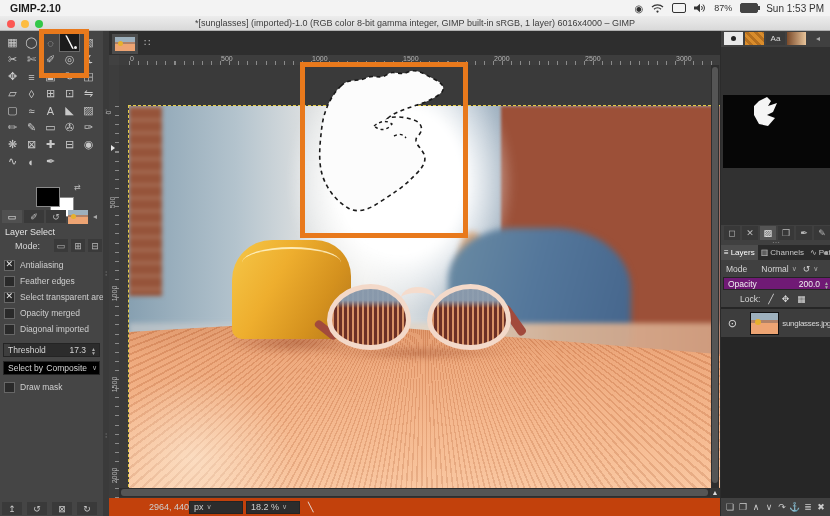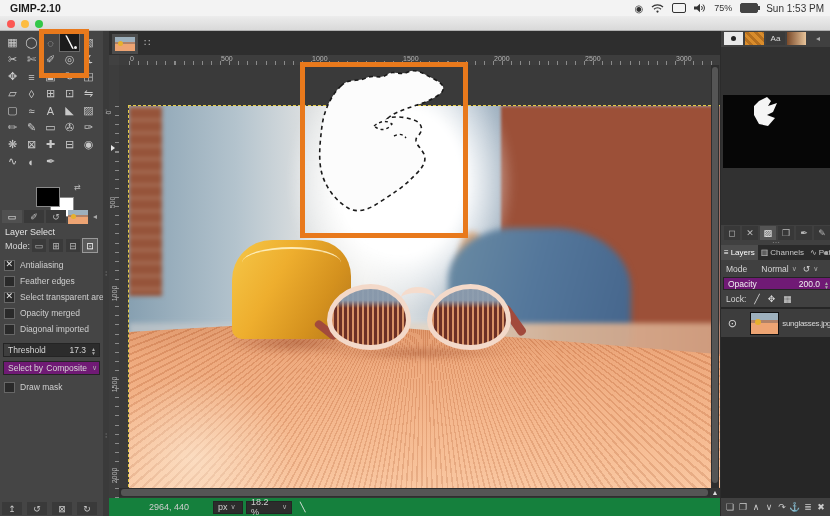--- a/index.html
+++ b/index.html
@@ -29,21 +29,21 @@
   .toolgrid{position:absolute;left:3px;top:3px;width:97px;display:grid;grid-template-columns:repeat(5,19px);grid-auto-rows:17px;}
   .tool{display:flex;align-items:center;justify-content:center;color:#c9c9c9;font-size:11px;cursor:pointer;}
   .tool.active{background:#1b1b1b;color:#fff;font-weight:bold;box-shadow:0 0 0 1px #6a6a6a;position:relative;}
   .tool.active::after{content:"";position:absolute;right:2px;bottom:2px;width:3px;height:3px;border-radius:50%;background:#eee;}
   .swatch{position:absolute;border:1px solid #8a8a8a;}
   .opt-tabs{position:absolute;left:2px;top:179px;display:flex;gap:2px;}
   .opt-tab{width:20px;height:13px;background:#393939;color:#bbb;font-size:9px;display:flex;align-items:center;justify-content:center;}
   .opt-tab.activetab{background:#505050;color:#eee;}
   .dock-arrow{color:#aaa;font-size:8px;}
   .fs-title{position:absolute;left:5px;top:196px;font-size:9px;color:#e2e2e2;}
-  .mode-row{position:absolute;left:5px;top:208px;display:flex;align-items:center;gap:2px;font-size:9px;}
+  .mode-row{position:absolute;left:15px;top:208px;display:flex;align-items:center;gap:14px;font-size:9px;}
   .mode-btn{width:14px;height:13px;background:#3a3a3a;color:#bbb;display:flex;align-items:center;justify-content:center;font-size:9px;cursor:pointer;}
   .mode-btn.active{background:#5a5a5a;color:#fff;box-shadow:0 0 0 1px #999;}
   .opts{position:absolute;left:4px;top:226px;width:95px;}
   .opt-row{display:flex;align-items:center;gap:5px;height:16px;}
   .cb{width:9px;height:9px;background:#2a2a2a;border:1px solid #666;flex:0 0 auto;position:relative;}
   .cb.checked::after{content:"✕";position:absolute;left:0.5px;top:-2px;font-size:9px;color:#e8e8e8;}
   .opt-label{font-size:8.5px;color:#cfcfcf;white-space:nowrap;}
   .slider-row{position:absolute;left:3px;width:97px;height:14px;background:#2c2c2c;border:1px solid #242424;
               display:flex;align-items:center;box-sizing:border-box;font-size:8.5px;}
   .slider-fill{position:absolute;left:0;top:0;bottom:0;background:#3e3e3e;}
@@ -129,21 +129,21 @@
   
   .sel-svg{position:absolute;z-index:15;}
   .annotation{position:absolute;border:5px solid #E8791C;z-index:30;pointer-events:none;}
 
   
   .vscroll{position:absolute;left:602px;top:34px;width:8px;height:423px;background:#2e2e2e;}
   .vscroll .thumb{position:absolute;left:1px;top:2px;width:6px;height:416px;background:#555;border-radius:3px;}
   .hscroll{position:absolute;left:10px;top:457px;width:591px;height:9px;background:#2e2e2e;}
   .hscroll .thumb{position:absolute;left:2px;top:1px;right:2px;height:7px;background:#555;border-radius:3px;}
   .scroll-corner{position:absolute;left:601px;top:457px;width:10px;height:9px;display:flex;align-items:center;justify-content:center;color:#ddd;font-size:7px;}
-  .statusbar{position:absolute;left:0;top:467px;width:611px;height:18px;background:#15803d;display:flex;align-items:center;font-size:9px;color:#cfcfcf;}
+  .statusbar{position:absolute;left:0;top:467px;width:611px;height:18px;background:#c2410c;display:flex;align-items:center;font-size:9px;color:#cfcfcf;}
   .sb-box{height:13px;background:#2c2c2c;border:1px solid #242424;display:flex;align-items:center;gap:3px;padding:0 4px;box-sizing:border-box;cursor:pointer;}
 
   
   .rdock{left:720px;top:31px;width:110px;height:485px;background:#404040;border-left:1px solid #2b2b2b;box-sizing:border-box;}
   .rtabs{position:absolute;left:3px;top:1px;display:flex;gap:2px;align-items:center;}
   .rtab{width:19px;height:13px;display:flex;align-items:center;justify-content:center;font-size:8px;cursor:pointer;background:#3a3a3a;color:#ddd;}
   .rtab.brush{background:#e8e8e8;}
   .rtab.brush::after{content:"";width:5px;height:5px;border-radius:50%;background:#222;}
   .rtab.pattern{background:repeating-linear-gradient(45deg,#d98c2b 0 3px,#b56f1e 3px 6px);}
   .rtab.gradient{background:linear-gradient(90deg,#7a4a2a,#e8c49a);}
@@ -178,30 +178,31 @@
       <span style="font-size:10px;">◉</span>
       <svg width="13" height="10" viewBox="0 0 13 10">
         <path d="M1,4 a8,8 0 0 1 11,0 M3,6.2 a5,5 0 0 1 7,0" stroke="#333" stroke-width="1.2" fill="none"></path>
         <circle cx="6.5" cy="8.6" r="1.1" fill="#333"></circle>
       </svg>
       <span class="disp"></span>
       <svg width="12" height="10" viewBox="0 0 12 10">
         <polygon points="0,3.5 3,3.5 6,0.8 6,9.2 3,6.5 0,6.5" fill="#333"></polygon>
         <path d="M7.5,3 a3,3 0 0 1 0,4 M9,1.5 a5,5 0 0 1 0,7" stroke="#333" stroke-width="1" fill="none"></path>
       </svg>
-      <span style="font-size:9px;">75%</span>
+      <span style="font-size:9px;">87%</span>
       <span class="batt"></span>
       <span style="font-size:10px;">Sun 1:53 PM</span>
     </span>
   </div>
 
   <div class="abs titlebar">
     <span class="tl" style="left:7px;background:#fc5753;"></span>
     <span class="tl" style="left:21px;background:#fdbc40;"></span>
     <span class="tl" style="left:35px;background:#33c748;"></span>
+    <span class="title-text">*[sunglasses] (imported)-1.0 (RGB color 8-bit gamma integer, GIMP built-in sRGB, 1 layer) 6016x4000 – GIMP</span>
   </div>
 
   <div class="abs toolbox">
     <div class="toolgrid">
 
     <span class="tool">▦</span>
         <span class="tool">◯</span>
         <span class="tool">◌</span>
         <span class="tool active">╲</span>
         <span class="tool">▧</span>
@@ -305,21 +306,21 @@
     <div class="slider-row" style="top:312px;">
       <span class="slider-fill" style="width:6%;"></span>
       <span class="lab">Threshold</span>
       <span class="val">17.3</span>
       <span class="spin">
           <span>▲</span>
           <span>▼</span>
         </span>
     </div>
 
-    <div class="slider-row" style="top:330px;background:#701a75;">
+    <div class="slider-row" style="top:330px;background:#000000;">
       <span class="lab">Select by</span>
       <span class="val" style="right:12px;">Composite</span>
       <span style="position:absolute;right:2px;color:#aaa;font-size:7px;">∨</span>
     </div>
 
     <div class="opt-row" style="position:absolute;left:4px;top:348px;">
       <span class="cb"></span>
       <span class="opt-label">Draw mask</span>
     </div>
 
@@ -398,25 +399,25 @@
     <div class="vscroll">
         <span class="thumb"></span>
       </div>
     <div class="hscroll">
         <span class="thumb"></span>
       </div>
     <div class="scroll-corner">▲</div>
 
     <div class="statusbar">
       <span style="margin-left:40px;">2964, 440</span>
-      <span class="sb-box" style="margin-left:24px;width:30px;">
+      <span class="sb-box" style="width:54px;">
         <span>px</span>
         <span style="font-size:7px;color:#aaa;">∨</span>
       </span>
-      <span class="sb-box" style="margin-left:3px;width:46px;">
+      <span class="sb-box" style="margin-left:3px;width:54px;">
         <span>18.2 %</span>
         <span style="font-size:7px;color:#aaa;">∨</span>
       </span>
       <span style="margin-left:8px;color:#e8e8e8;">╲</span>
     </div>
   </div>
 
   <div class="abs rdock">
     <div class="rtabs">
       <span class="rtab brush"></span>
@@ -472,21 +473,21 @@
     <div class="opacity-slider">
       <span style="margin-left:4px;">Opacity</span>
       <span style="position:absolute;right:12px;">200.0</span>
       <span class="spin" style="right:1px;top:1px;">
           <span>▲</span>
           <span>▼</span>
         </span>
     </div>
 
     <div class="rrow" style="top:261px;">
-      <span style="margin-left:5px;">Lock:</span>
+      <span style="margin-left:19px;">Lock:</span>
       <span style="display:flex;gap:8px;margin-left:8px;">
 
       <span style="font-size:9px;">╱</span>
           <span style="font-size:9px;">✥</span>
           <span style="font-size:9px;">▦</span>
         </span>
     </div>
 
     <div class="layer-list">
       <div class="layer-row">

